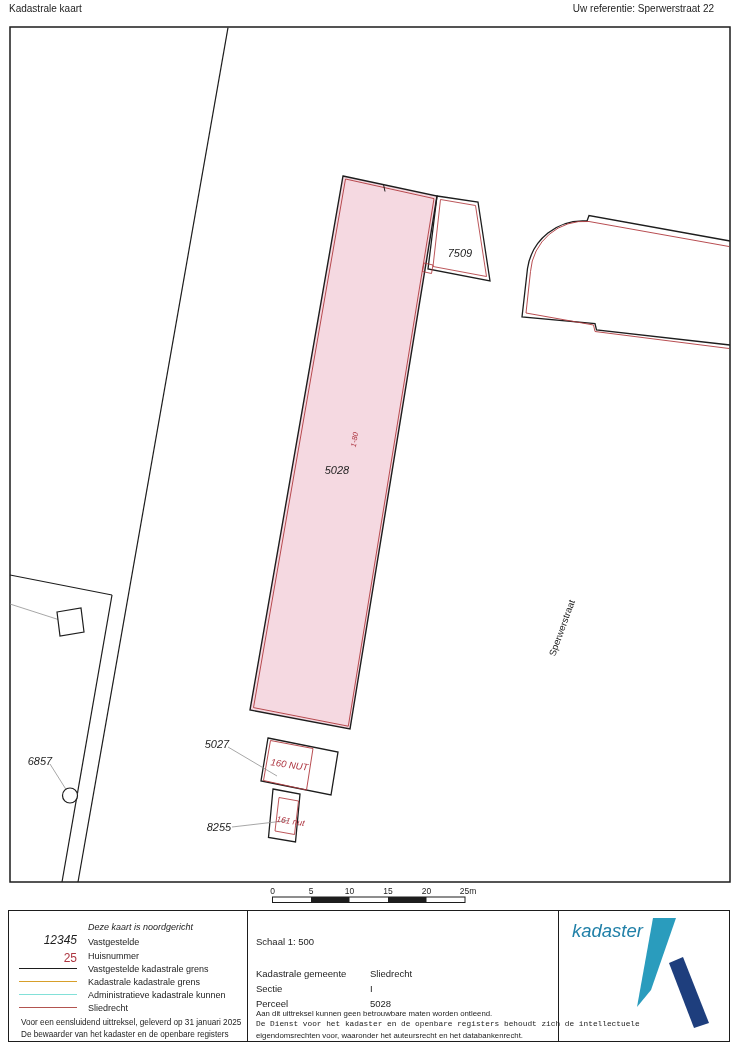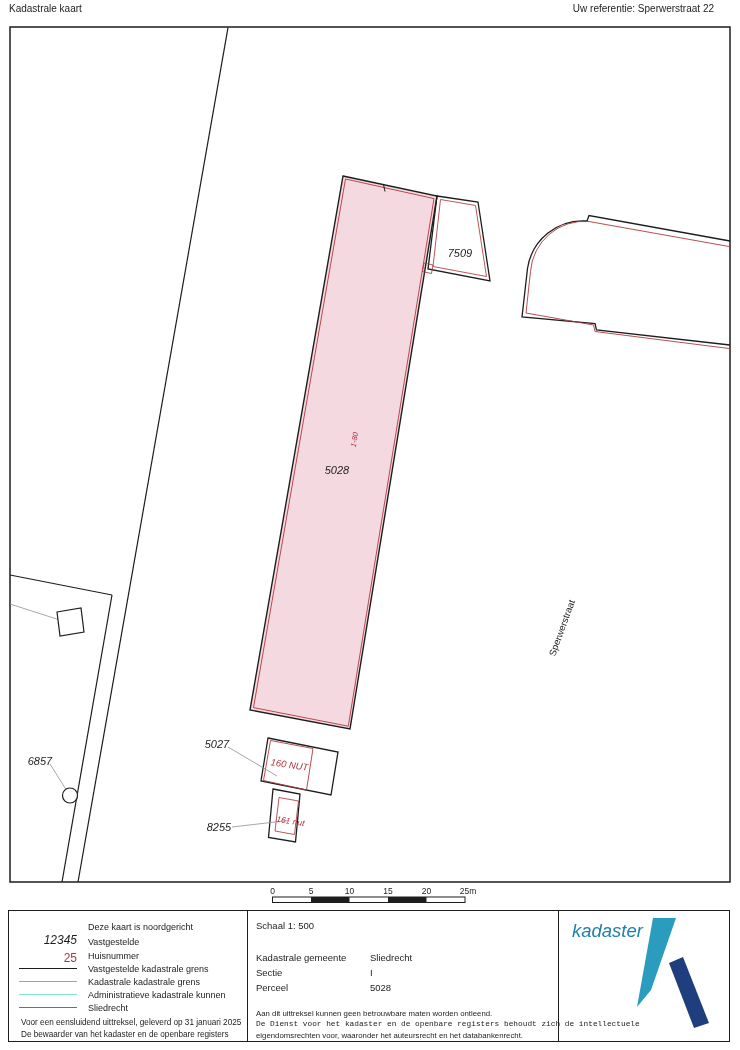--- a/index.html
+++ b/index.html
@@ -23,21 +23,21 @@
   .lg-label{left:79px;}
   .sym{position:absolute;left:10px;width:58px;text-align:right;}
   .sym-perceel{font-style:italic;font-size:12px;top:22px;}
   .sym-huis{color:#ad3540;font-size:12px;top:40px;}
   .sym-line{position:absolute;left:10px;width:58px;height:0;}
   .line-black{border-top:1.6px solid #1d1d1d;}
   .line-orange{border-top:1.4px solid #d79f2a;}
   .line-cyan{border-top:1.4px solid #82e0d8;}
   .line-red{border-top:1.2px solid #b2534f;}
   .lg-foot{position:absolute;left:12px;font-size:8.2px;white-space:nowrap;}
-  .mid-txt{position:absolute;font-size:9.5px;white-space:nowrap;}
+  .mid-txt{position:absolute;font-size:9.5px;white-space:nowrap;margin-top:16px;}
   .mid-foot{position:absolute;left:247px;font-size:7.8px;white-space:nowrap;}
   .fld-label{left:247px;} .fld-value{left:361px;text-align:center;}
   .logo-svg{position:absolute;left:558px;top:910px;}
 </style>
 </head>
 <body>
 
 <div class="page">
 
   <div class="hdr hdr-left">Kadastrale kaart</div>
@@ -100,21 +100,21 @@
       <text transform="translate(357,440) rotate(-80)" font-size="7.5">1-80</text>
       <text transform="translate(289,768) rotate(8)" font-size="9.5">160 NUT</text>
       <text transform="translate(290,824) rotate(9)" font-size="8.5">161 nut</text>
     </g>
   </svg>
 
   <div class="legend-box">
     <div class="vdiv vdiv1"></div>
     <div class="vdiv vdiv2"></div>
 
-    <div class="lg-txt lg-label" style="top:11px;">Deze kaart is noordgericht</div>
+    <div class="lg-txt lg-label" style="top:11px;font-style:italic;">Deze kaart is noordgericht</div>
 
     <div class="sym sym-perceel">12345</div>
     <div class="lg-txt lg-label" style="top:26px;">Vastgestelde</div>
 
     <div class="sym sym-huis">25</div>
     <div class="lg-txt lg-label" style="top:40px;">Huisnummer</div>
 
     <div class="sym-line line-black" style="top:57px;"></div>
     <div class="lg-txt lg-label" style="top:52.5px;">Vastgestelde kadastrale grens</div>
 

